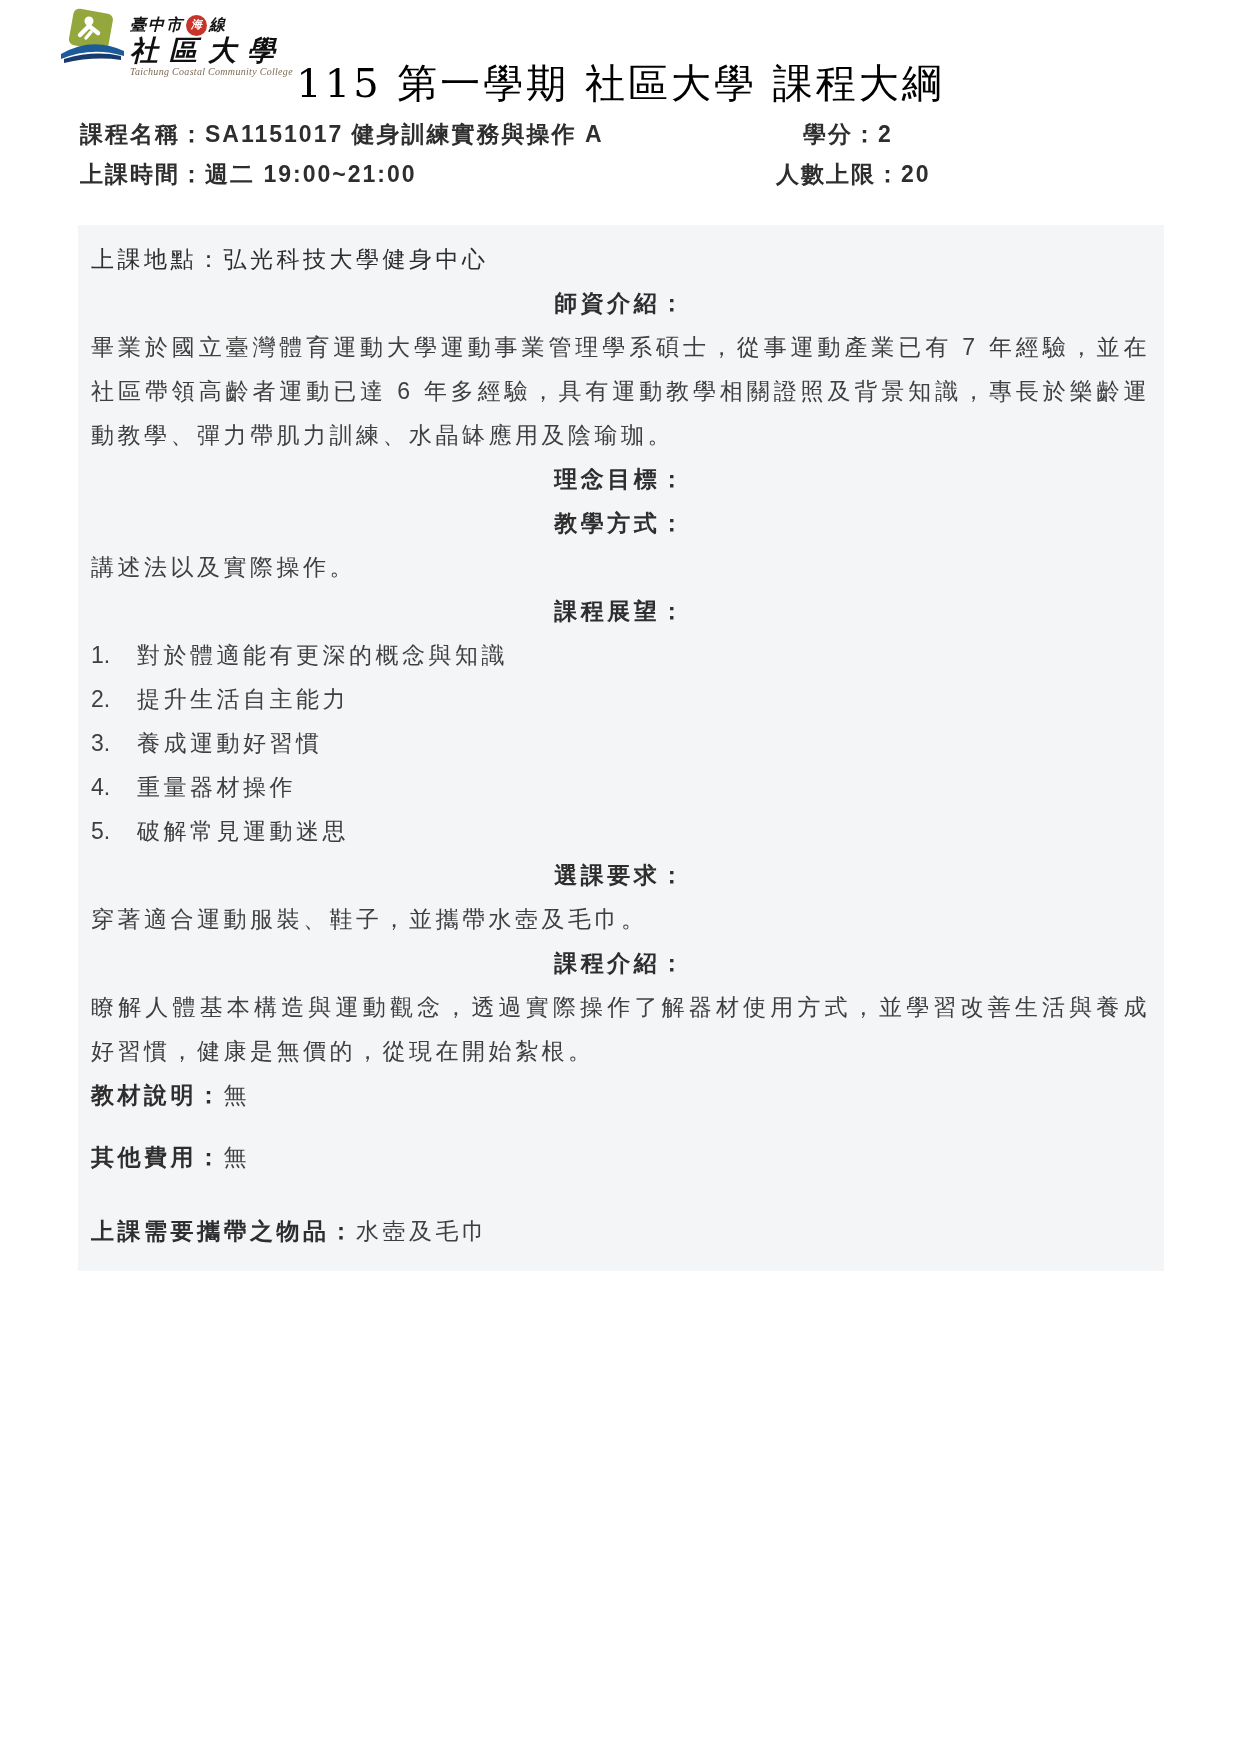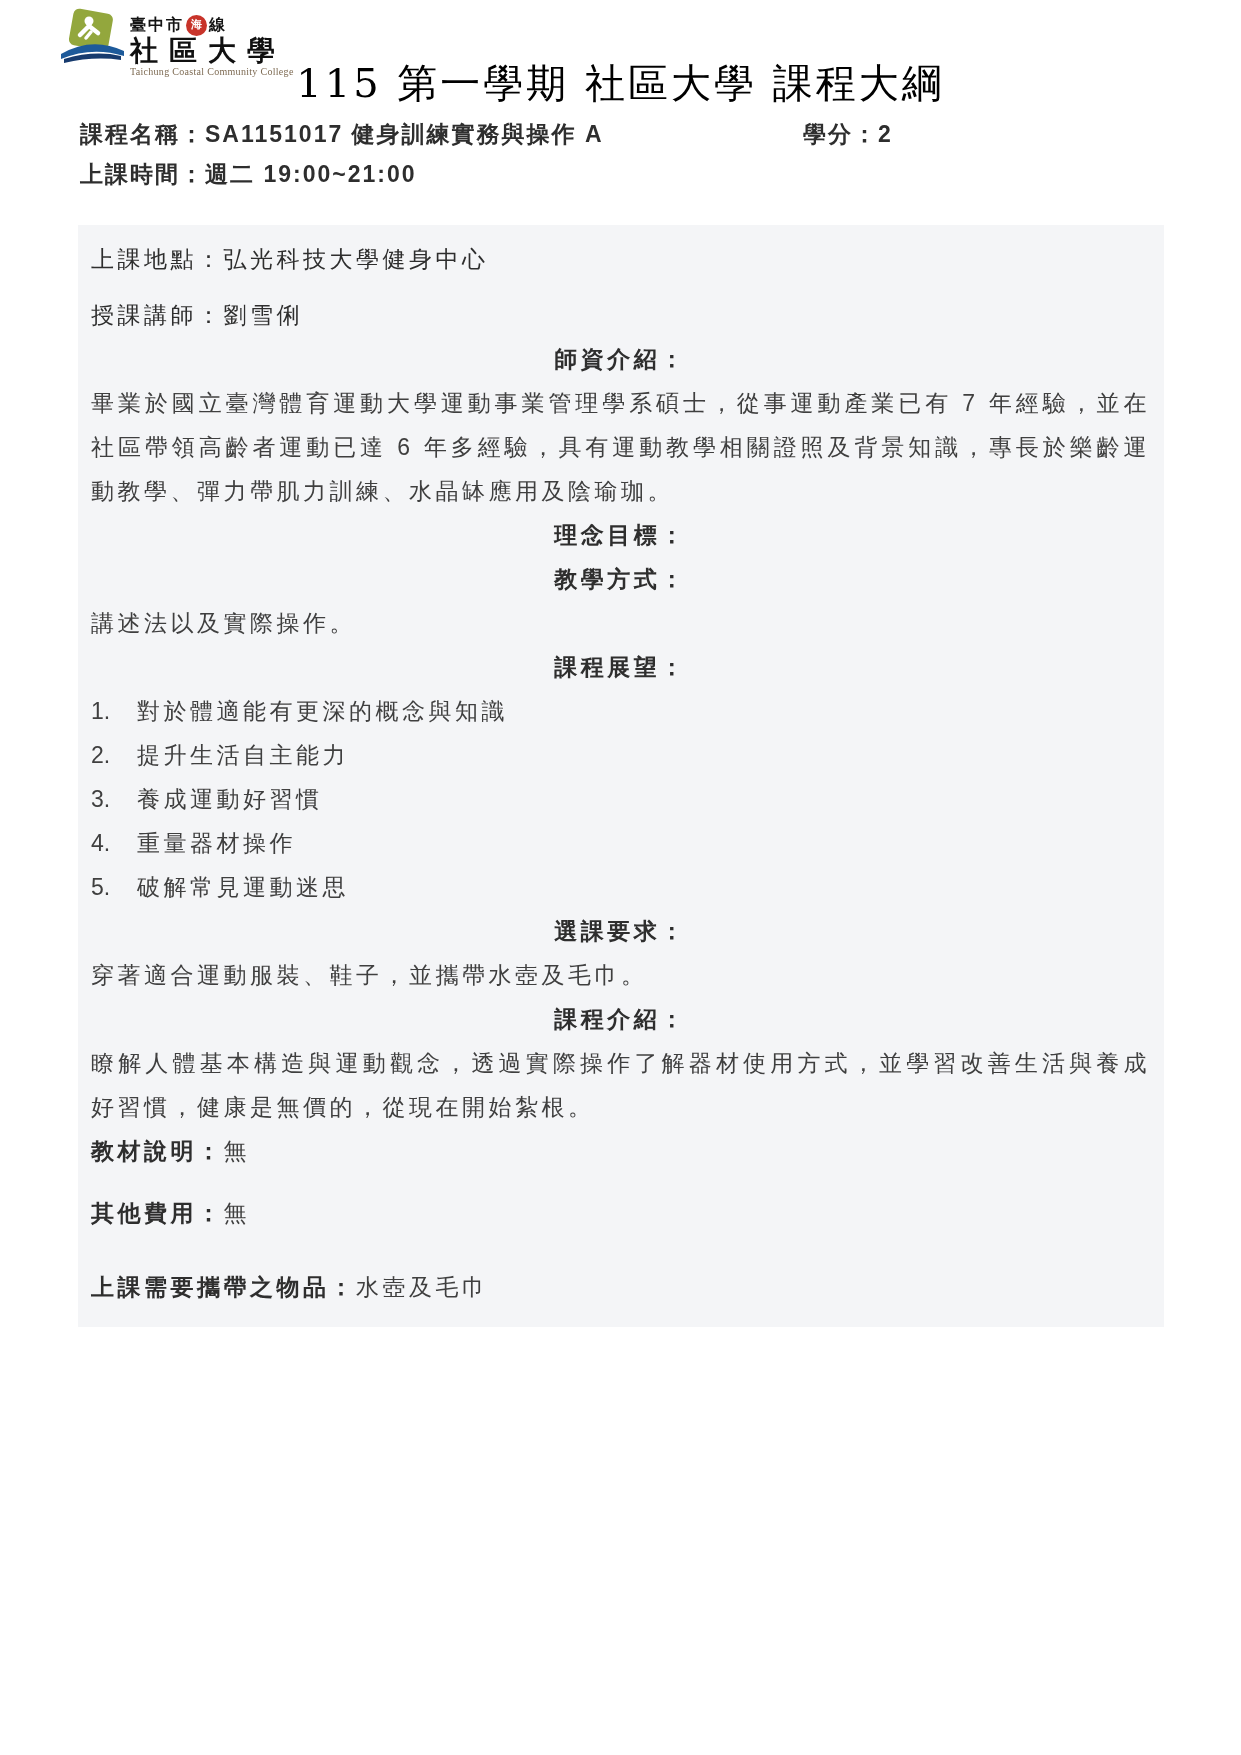--- a/index.html
+++ b/index.html
@@ -12,21 +12,21 @@
     color:#3f3f3f;
     overflow:hidden;
   }
 
   
   .logo {
     position:absolute; top:8px; left:58px;
     display:flex; align-items:flex-start;
   }
   .logo-mark { width:70px; height:58px; flex:0 0 auto; }
-  .logo-text { display:flex; flex-direction:column; margin-left:2px; }
+  .logo-text { display:flex; flex-direction:column; margin-left:2px;font-style:italic; }
   .logo-line1 {
     display:flex; align-items:center; gap:2px;
     font-size:16px; font-weight:bold; color:#141414;
     letter-spacing:2px; margin-top:6px; line-height:22px;
   }
   .logo-seal {
     display:inline-flex; align-items:center; justify-content:center;
     width:21px; height:21px; border-radius:50%;
     background:#c8342a; color:#ffffff; font-size:11px; letter-spacing:0;
     font-family:"DejaVu Serif", serif;
@@ -110,28 +110,28 @@
 
   <div class="doc-title">115 第一學期 社區大學 課程大綱</div>
 
   <div class="header-rows">
     <div class="header-row">
       <div class="hdr-left"><span>課程名稱：</span><span>SA1151017 健身訓練實務與操作 A</span></div>
       <div class="hdr-right hdr-indent"><span>學分：</span><span>2</span></div>
     </div>
     <div class="header-row">
       <div class="hdr-left"><span>上課時間：</span><span>週二 19:00~21:00</span></div>
+      <div class="hdr-right"><span>人數上限：</span><span>20</span></div>
     </div>
   </div>
 
   <div class="detail-box">
 
     <div class="d-field"><span>上課地點：</span><span>弘光科技大學健身中心</span></div>
 
-    <div class="d-field d-field-instructor"><span>授課講師：</span><span>劉雪俐</span></div>
 
     <div class="d-heading">師資介紹：</div>
     <p class="d-para">畢業於國立臺灣體育運動大學運動事業管理學系碩士，從事運動產業已有 7 年經驗，並在社區帶領高齡者運動已達 6 年多經驗，具有運動教學相關證照及背景知識，專長於樂齡運動教學、彈力帶肌力訓練、水晶缽應用及陰瑜珈。</p>
 
     <div class="d-heading">理念目標：</div>
 
     <div class="d-heading">教學方式：</div>
     <p class="d-para">講述法以及實際操作。</p>
 
     <div class="d-heading">課程展望：</div>

